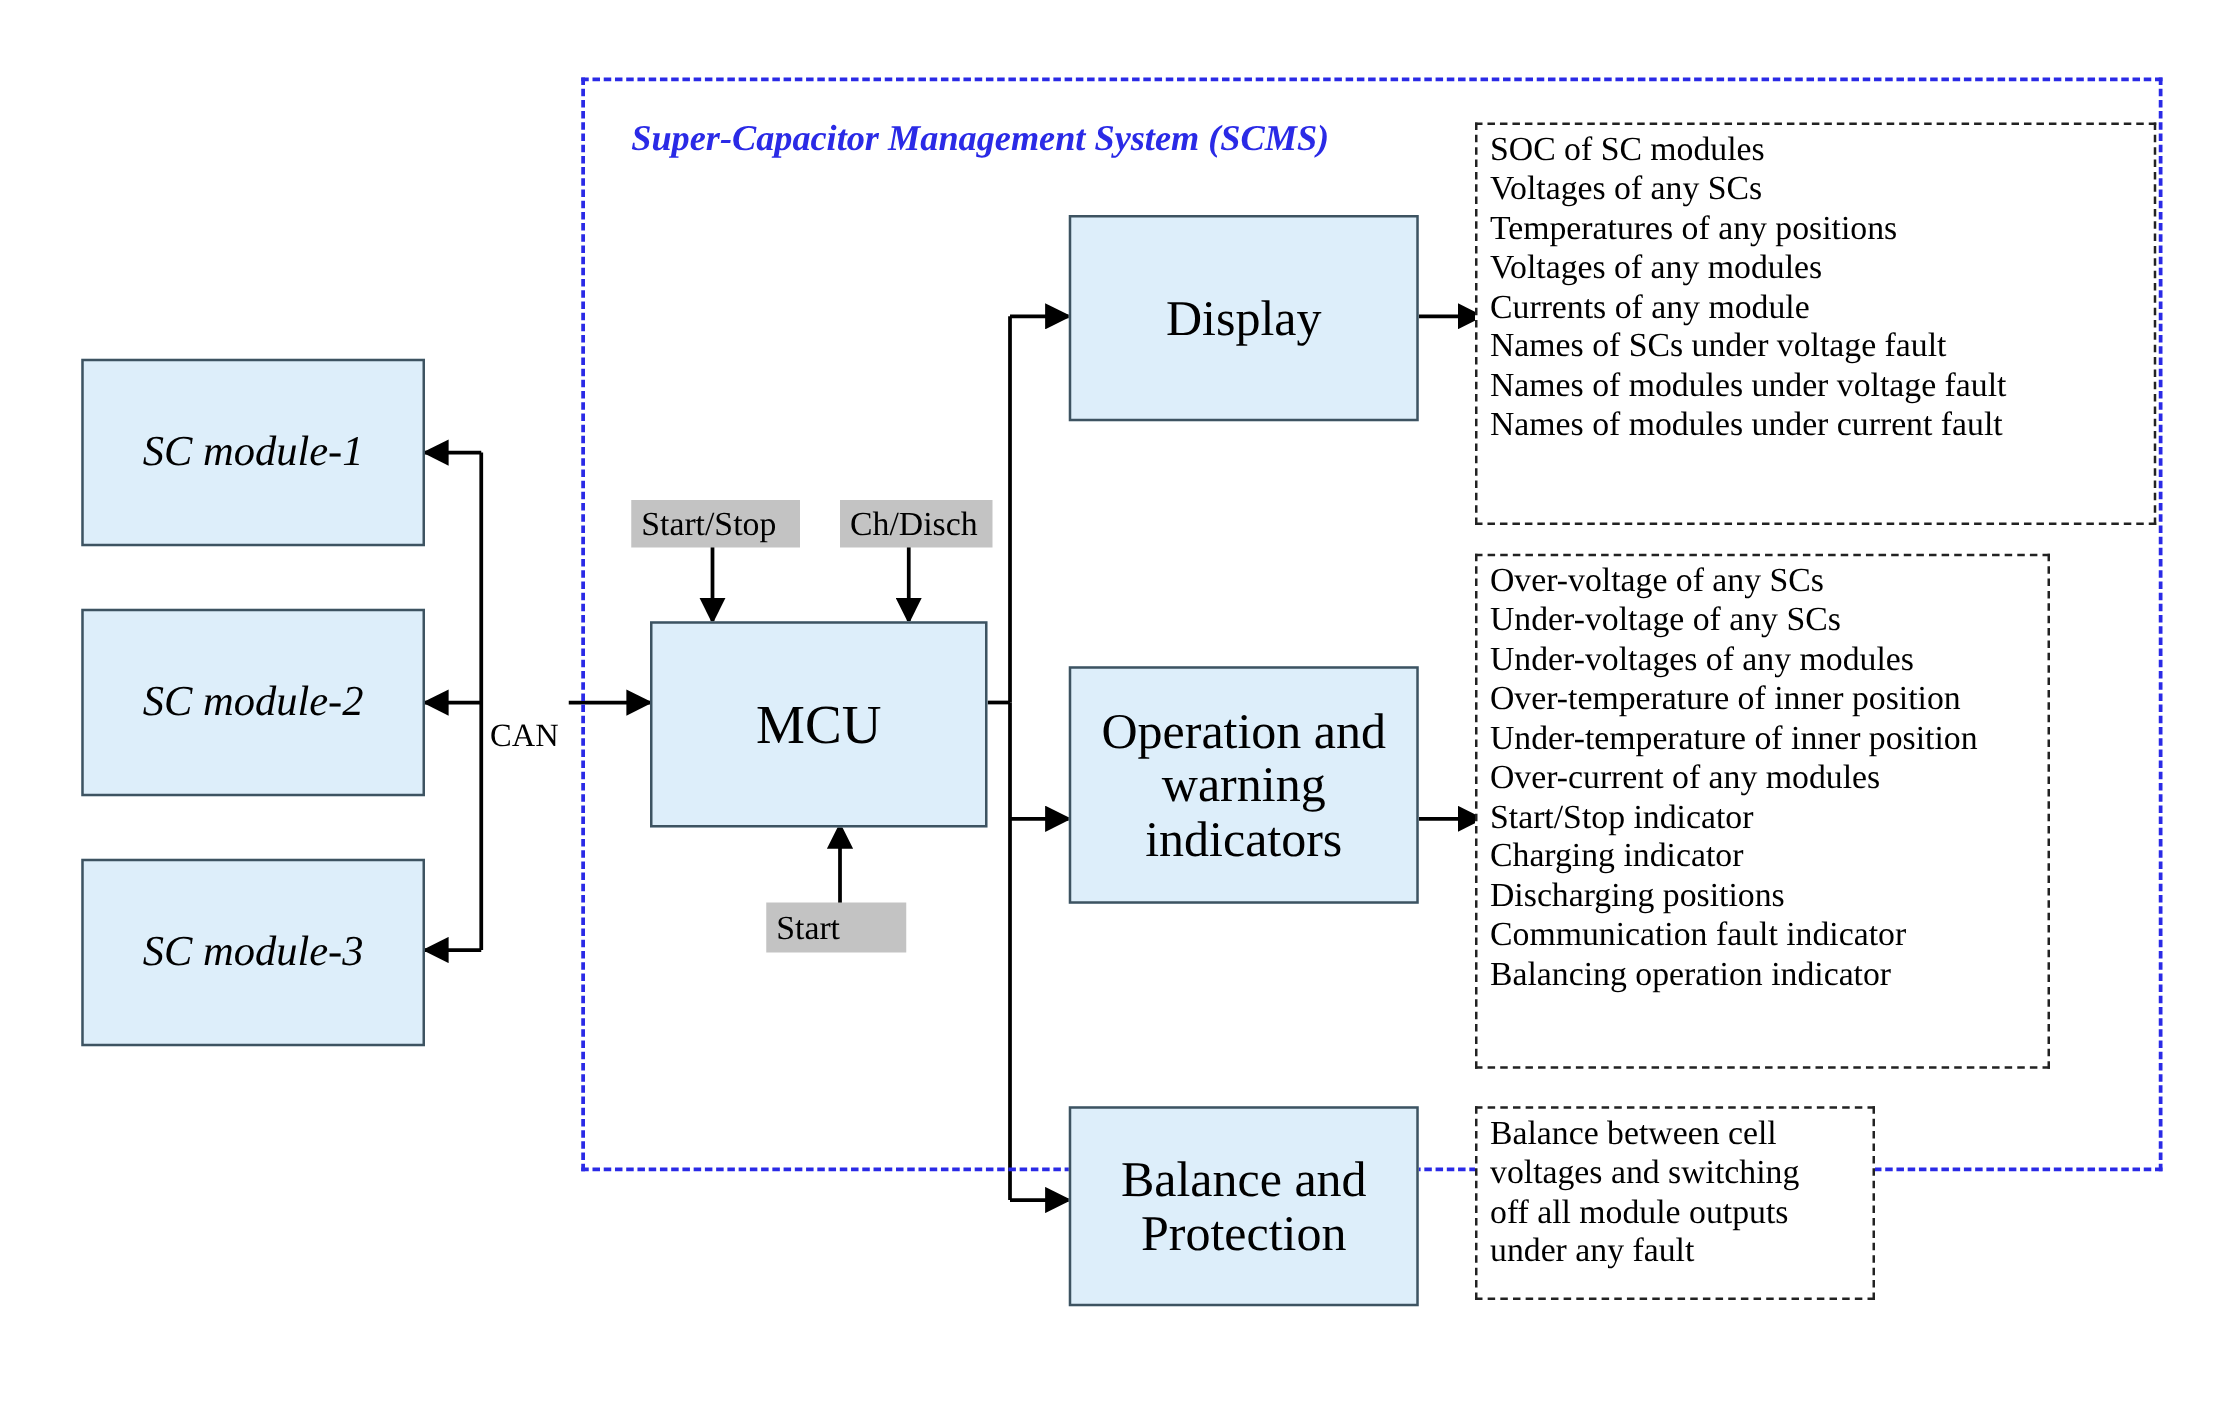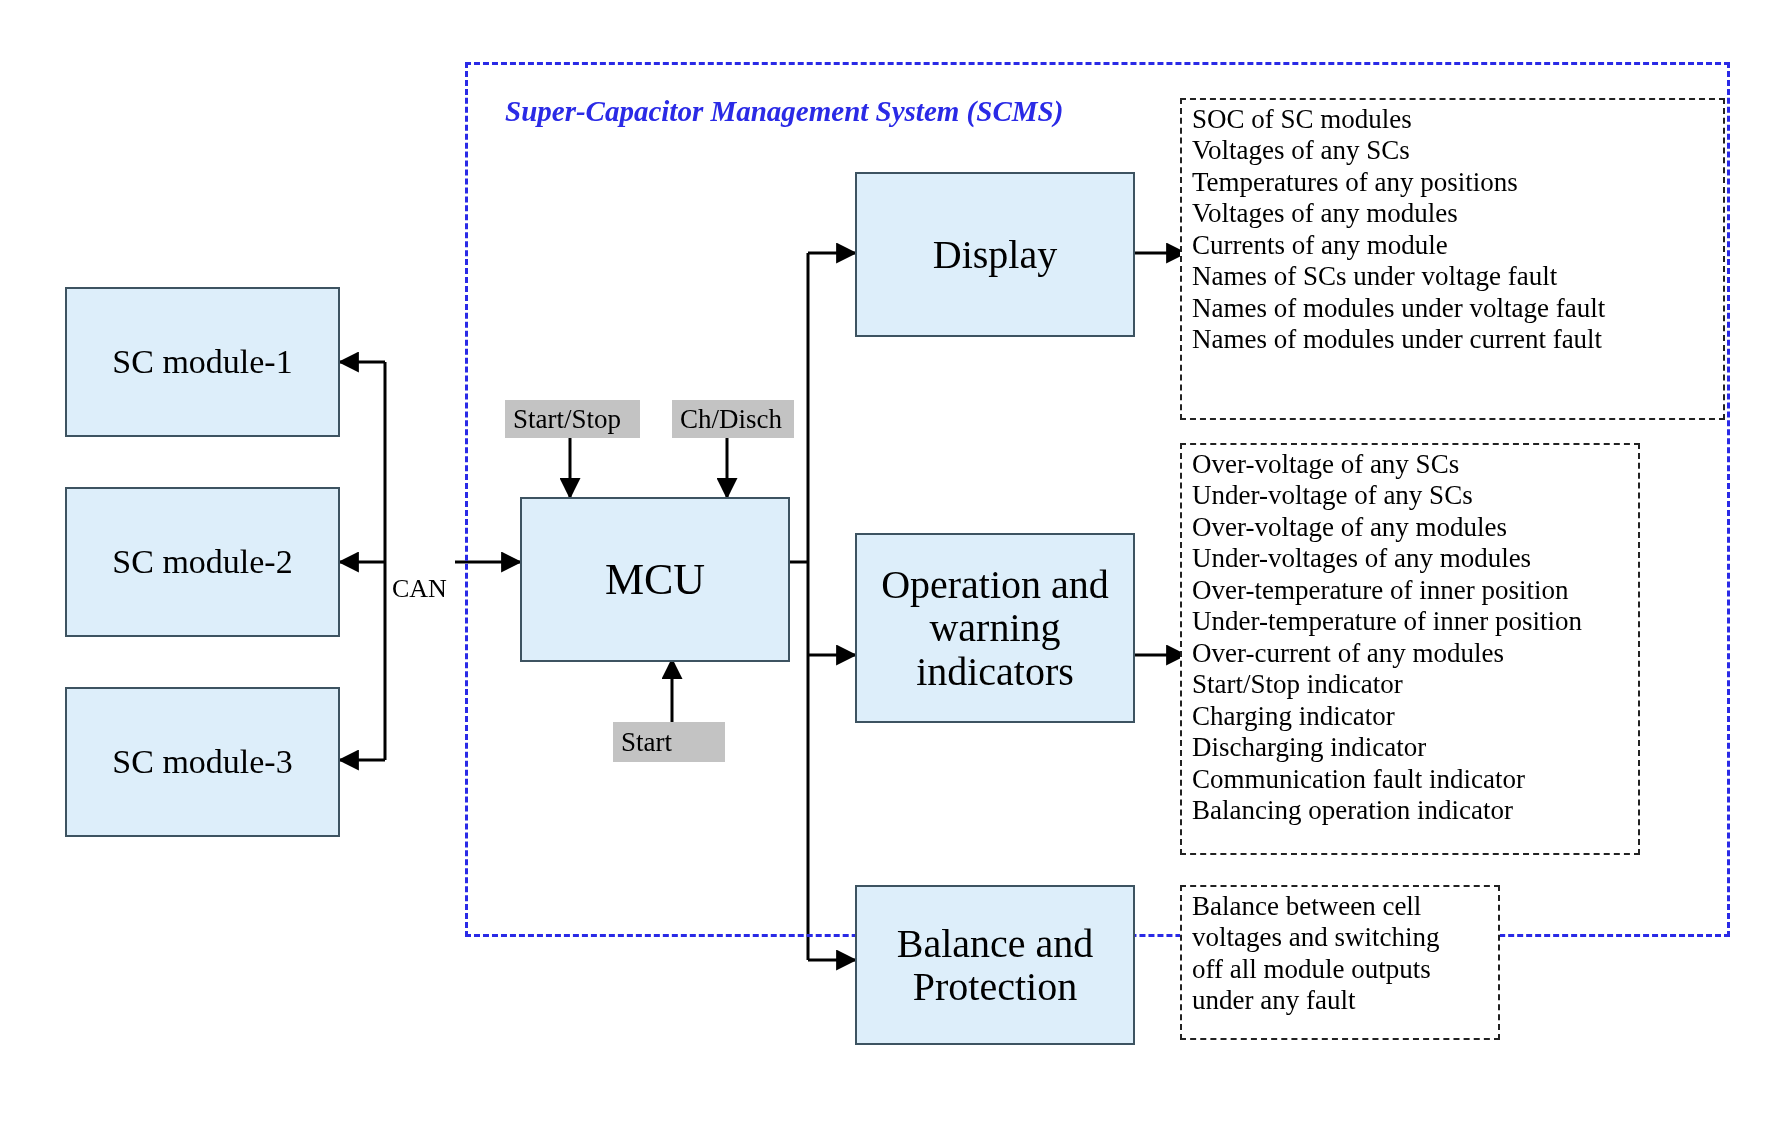--- a/index.html
+++ b/index.html
@@ -33,20 +33,21 @@
     border: 2px solid #3d5361;
     display: flex;
     align-items: center;
     justify-content: center;
     text-align: center;
     color: #000000;
     font-family: "Liberation Serif", serif;
   }
   .sc-module {
     font-size: 34px;
+    font-style: italic;
   }
   .mcu {
     font-size: 44px;
   }
   .func-box {
     font-size: 40px;
     line-height: 1.08;
   }
   
   .dashed-panel {
@@ -194,28 +195,27 @@
     <div>Voltages of any modules</div>
     <div>Currents of any module</div>
     <div>Names of SCs under voltage fault</div>
     <div>Names of modules under voltage fault</div>
     <div>Names of modules under current fault</div>
   </div>
 
   <div class="dashed-panel" style="left:1180px; top:443px; width:460px; height:412px;">
     <div>Over-voltage of any SCs</div>
     <div>Under-voltage of any SCs</div>
-    <div>Over-voltage of any modules</div>
     <div>Under-voltages of any modules</div>
     <div>Over-temperature of inner position</div>
     <div>Under-temperature of inner position</div>
     <div>Over-current of any modules</div>
     <div>Start/Stop indicator</div>
     <div>Charging indicator</div>
-    <div>Discharging indicator</div>
+    <div>Discharging positions</div>
     <div>Communication fault indicator</div>
     <div>Balancing operation indicator</div>
   </div>
 
   <div class="dashed-panel" style="left:1180px; top:885px; width:320px; height:155px;">
     <div>Balance between cell</div>
     <div>voltages and switching</div>
     <div>off all module outputs</div>
     <div>under any fault</div>
   </div>

